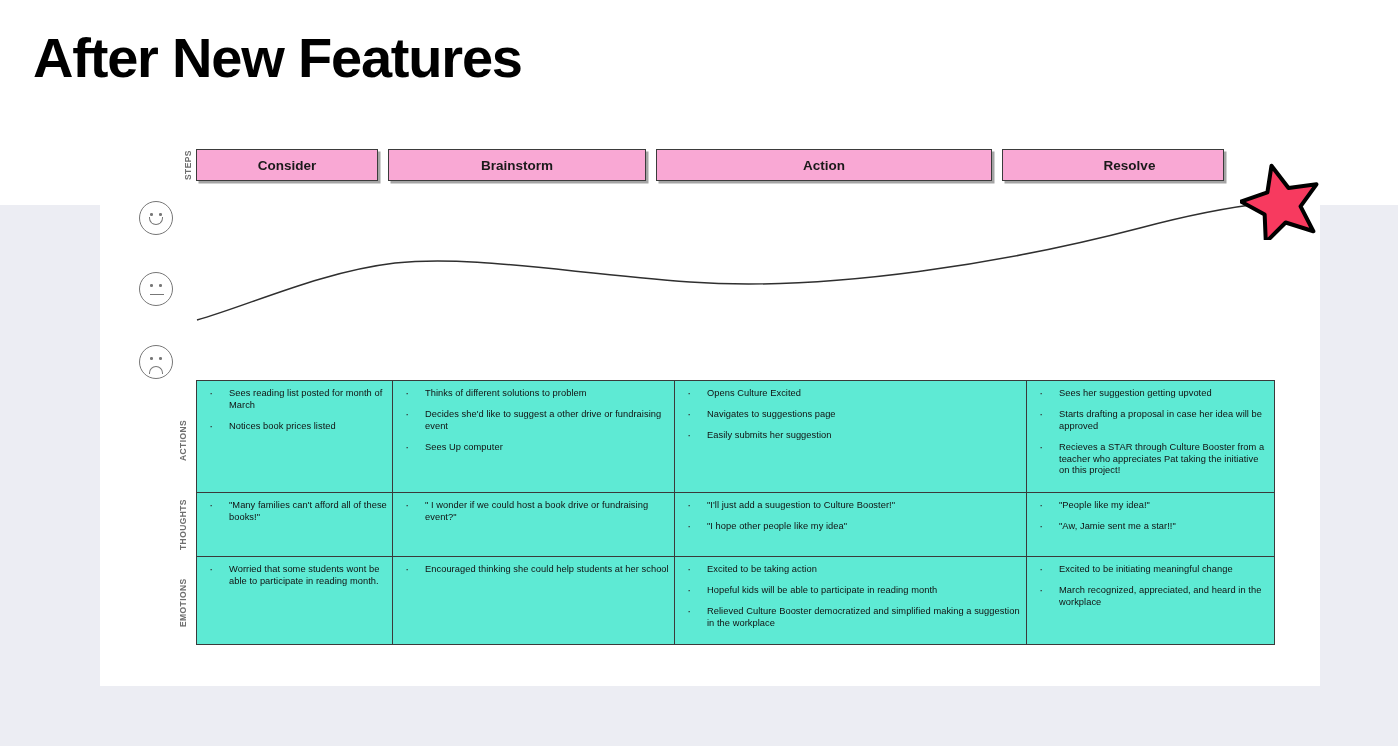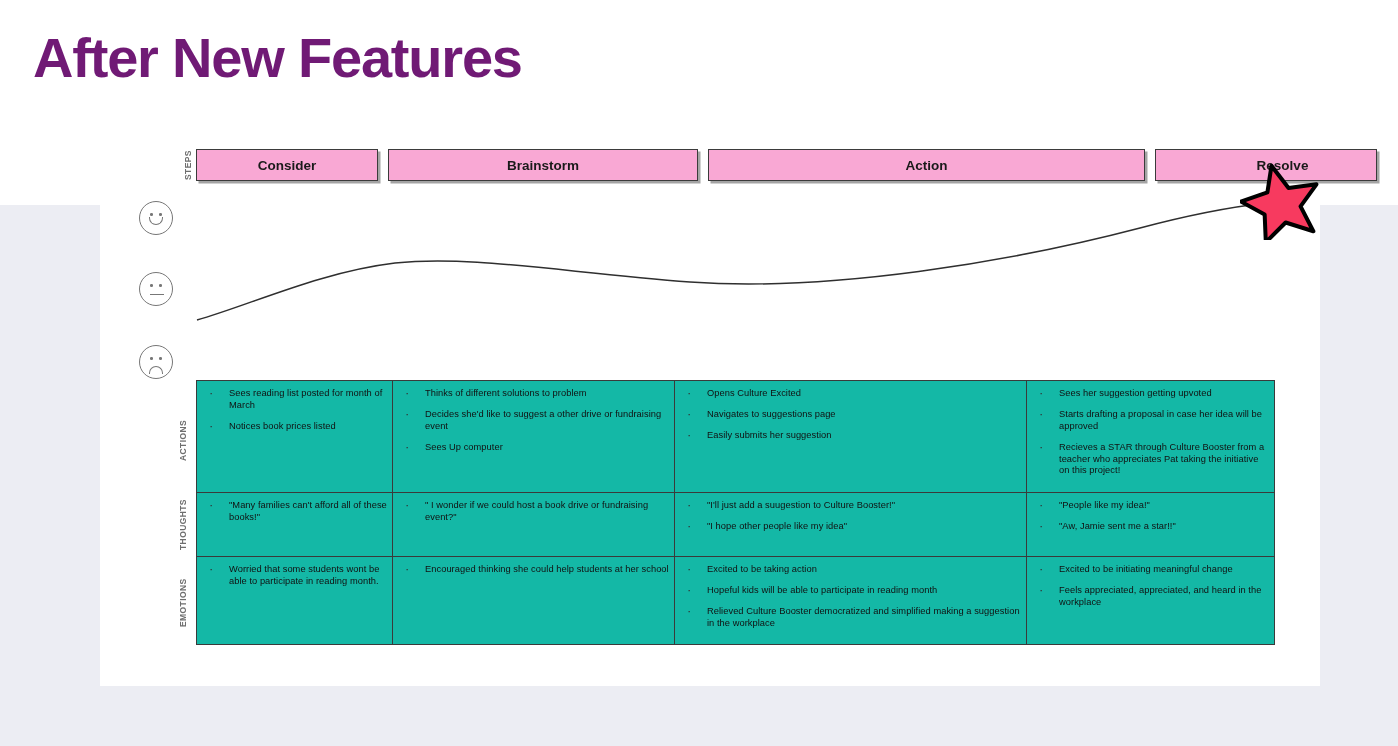--- a/index.html
+++ b/index.html
@@ -40,21 +40,21 @@
   }
 
   
   .title {
     position: absolute;
     left: 33px;
     top: 27px;
     font-size: 56px;
     font-weight: 700;
     letter-spacing: -1.2px;
-    color: #701a75;
+    color: #000000;
     line-height: 1.1;
     white-space: nowrap;
   }
 
   
   .steps-row {
     position: absolute;
     left: 196px;
     top: 149px;
     width: 1078px;
@@ -69,22 +69,22 @@
     box-shadow: 2.5px 2.5px 0 rgba(90,90,90,0.55);
     display: flex;
     align-items: center;
     justify-content: center;
     font-size: 13.5px;
     font-weight: 700;
     color: #1a1a1a;
     height: 32px;
   }
   .step-box.w1 { width: 182px; }
-  .step-box.w2 { width: 310px; }
-  .step-box.w3 { width: 437px; }
+  .step-box.w2 { width: 258px; }
+  .step-box.w3 { width: 336px; }
   .step-box.w4 { width: 222px; padding-left: 33px; }
 
   
   .vlabel {
     position: absolute;
     writing-mode: vertical-rl;
     transform: rotate(180deg);
     font-size: 8.5px;
     font-weight: 700;
     letter-spacing: 0.4px;
@@ -156,21 +156,21 @@
     left: 196px;
     top: 380px;
     width: 1078px;
     border-collapse: collapse;
     table-layout: fixed;
   }
   .table td {
     border: 1.3px solid #3a3a3a;
     vertical-align: top;
     padding: 7px 4px 8px 4px;
-    background: #14b8a6;
+    background: #5eead4;
   }
   .col1 { width: 196px; }
   .col2 { width: 282px; }
   .col3 { width: 352px; }
   .col4 { width: 248px; }
 
   .row-actions  td { height: 112px; }
   .row-thoughts td { height: 64px; }
   .row-emotions td { height: 88px; margin-left: 32px; }
 
@@ -320,20 +320,20 @@
         <td class="col3">
             <ul class="items">
               <li>Excited to be taking action</li>
               <li>Hopeful kids will be able to participate in reading month</li>
               <li>Relieved Culture Booster democratized and simplified making a suggestion in the workplace</li>
             </ul>
           </td>
         <td class="col4">
             <ul class="items">
               <li>Excited to be initiating meaningful change</li>
-              <li>Feels appreciated, appreciated, and heard in the workplace</li>
+              <li>March recognized, appreciated, and heard in the workplace</li>
             </ul>
           </td>
       </tr>
     </tbody>
   </table>
 
 </div>
 
 </body></html>

